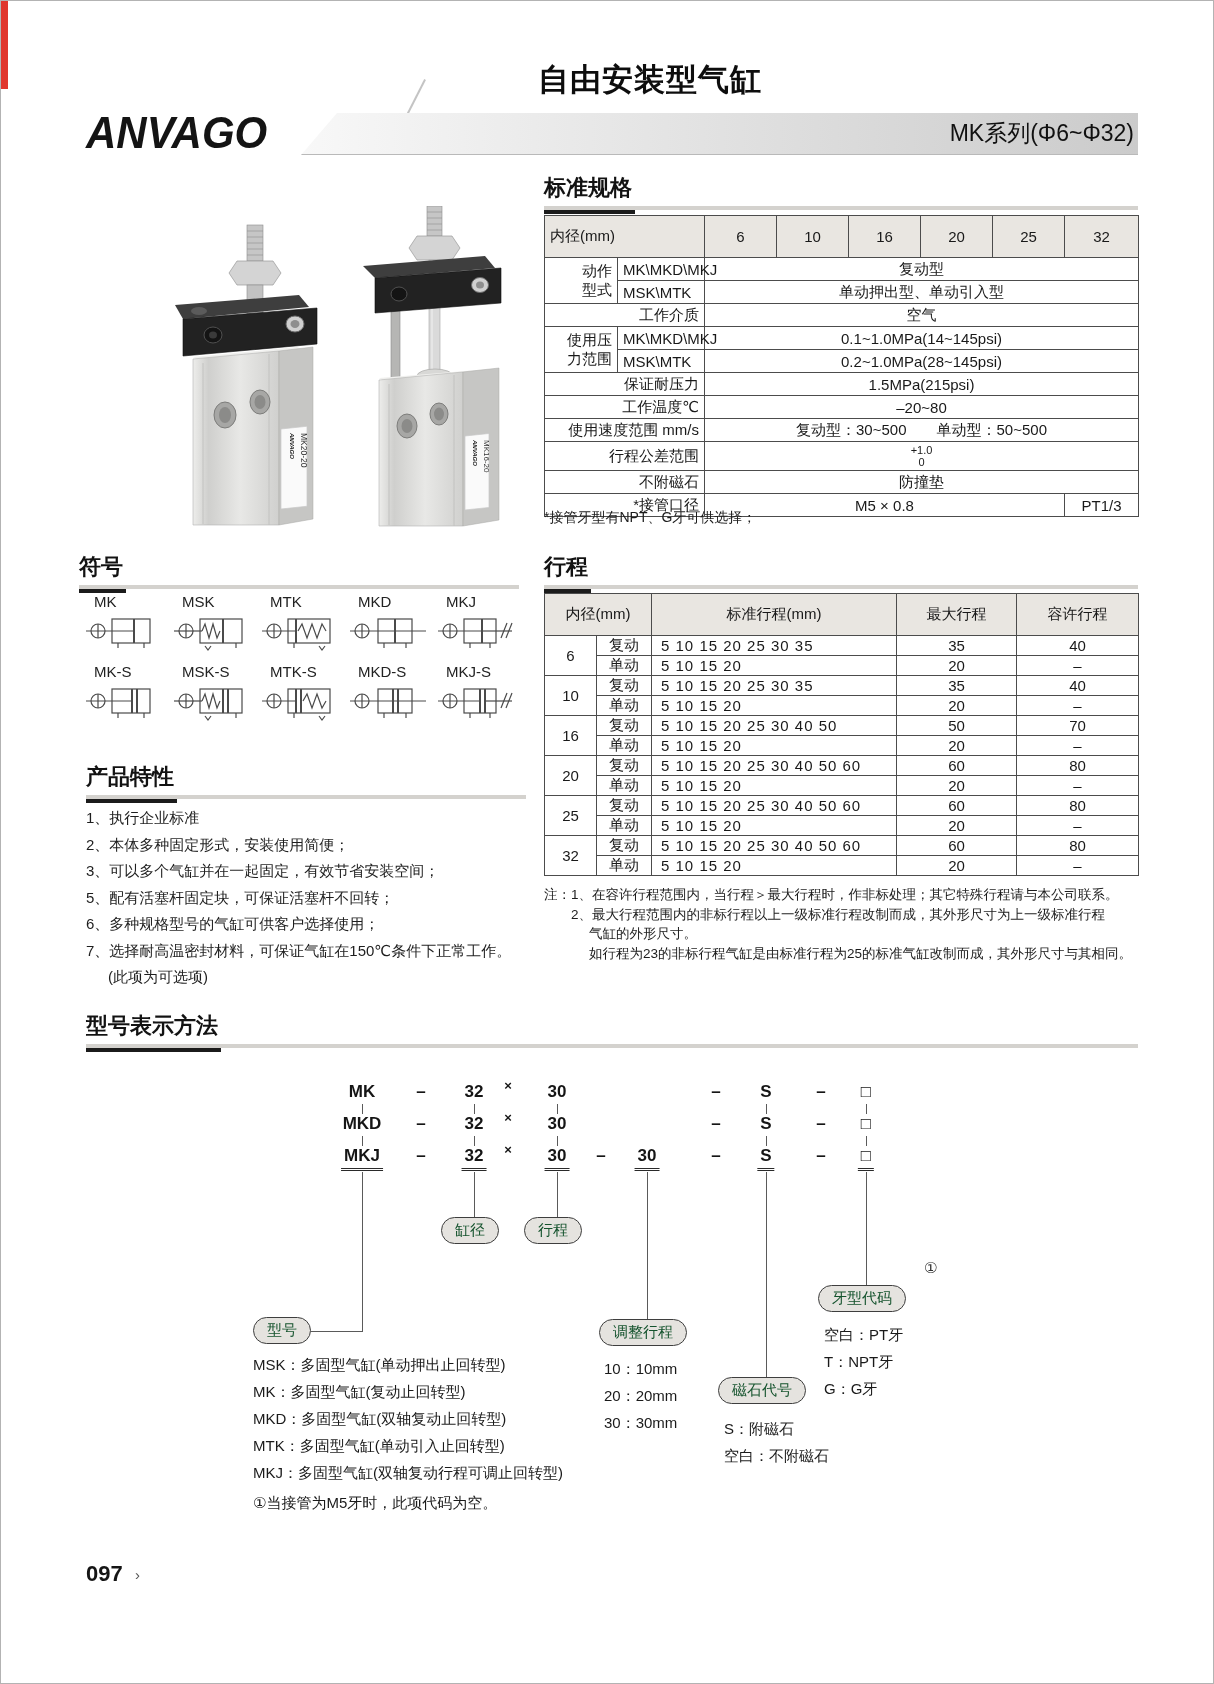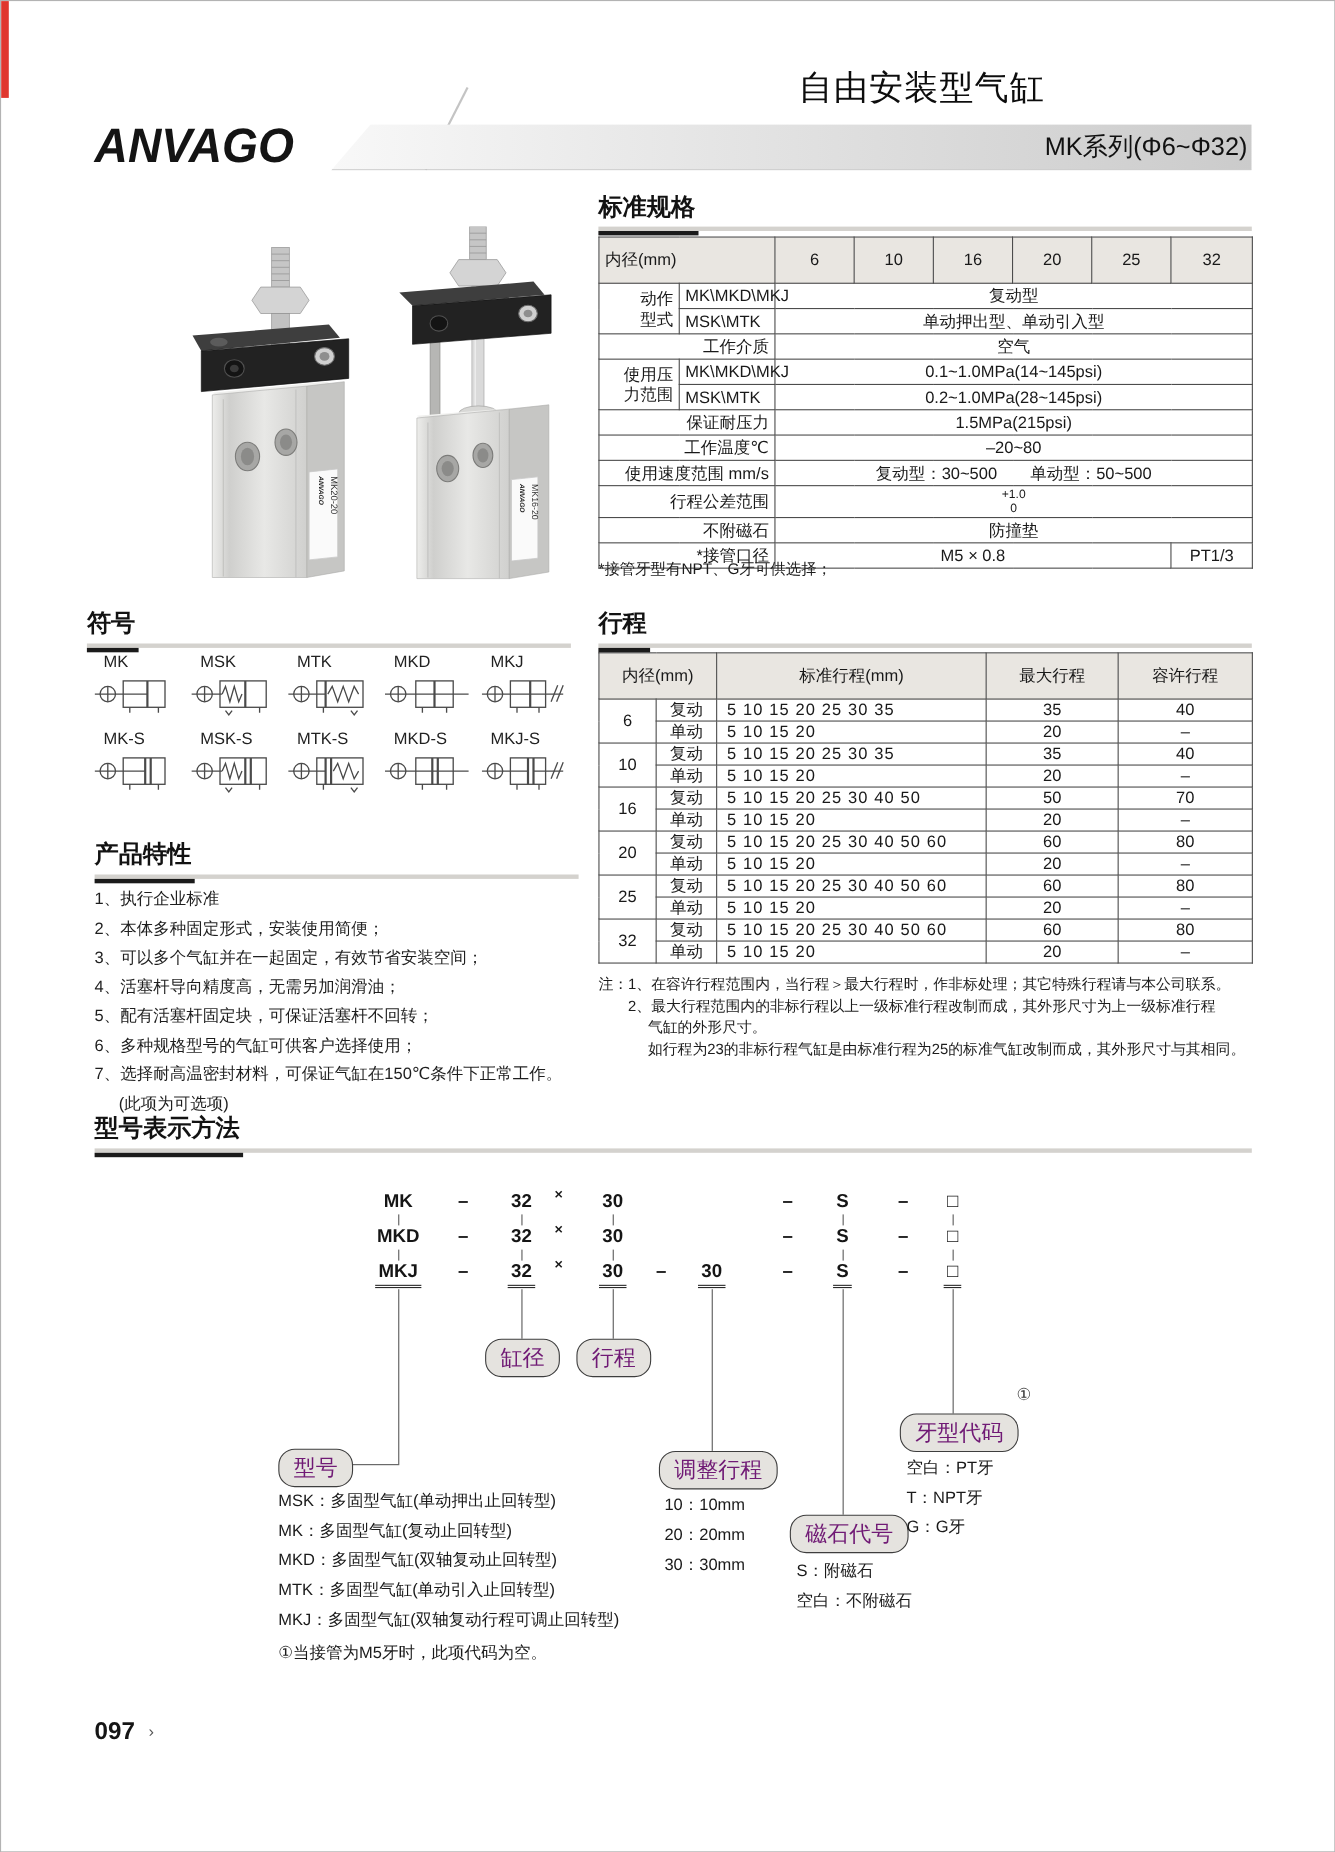--- a/index.html
+++ b/index.html
@@ -4,22 +4,22 @@
 <style>
   * { margin:0; padding:0; box-sizing:border-box; }
   body { background:#888; font-family:"Liberation Sans","DejaVu Sans",sans-serif; }
   .page { position:relative; width:1214px; height:1684px; background:#fff;
           border:1px solid #b3b3b3; margin:0 auto; overflow:hidden; color:#1a1a1a; }
 
   .abs { position:absolute; }
   .red-stripe { left:0; top:0; width:7px; height:88px; }
 
   
-  .doc-title { left:537px; top:58px; width:600px; text-align:center;
-               font-size:31px; font-weight:400; letter-spacing:1px; color:#0d0d0d; }
+  .doc-title { left:537px; top:58px; width:600px; text-align:left;
+               font-size:31px; font-weight:700; letter-spacing:1px; color:#0d0d0d; }
   .brand-logo { left:85px; top:108px; font-size:42px; font-weight:900; font-style:italic;
                 letter-spacing:0px; color:#141414; transform:scaleY(1.05); }
   .series-band { left:300px; top:112px; width:837px; height:42px;
                  background:linear-gradient(to right,#f8f8f8 0%,#eaeaea 30%,#cbcbcb 100%);
                  clip-path:polygon(36px 0,100% 0,100% 100%,0 100%);
                  border-bottom:1px solid #b9b9b9; }
   .series-text { position:absolute; right:4px; top:0; line-height:41px; font-size:23px;
                  font-weight:500; color:#111; }
   .band-slash { left:404px; top:74px; width:2px; height:84px; background:#c4c4c4;
                 transform:rotate(27deg); }
@@ -56,21 +56,21 @@
 
   
   .diag { left:85px; top:1058px; width:1052px; height:480px; }
   .code { position:absolute; transform:translateX(-50%); font-size:17px; font-weight:bold;
           color:#151515; white-space:nowrap; line-height:22px; }
   .code.u { border-bottom:3px double #2a2a2a; padding:0 3px 1px 3px; }
   .dash { font-weight:bold; }
   .vline { position:absolute; width:1px; background:#5a5a5a; }
   .hline { position:absolute; height:1px; background:#5a5a5a; }
   .bubble { position:absolute; background:#e5e3df; border:1px solid #3e3e3e; border-radius:15px;
-            padding:3px 13px; font-size:20px; color:#701a75; white-space:nowrap; }
+            padding:3px 13px; font-size:15px; color:#14532d; white-space:nowrap; }
   .legend { position:absolute; font-size:15px; line-height:27px; color:#1a1a1a; white-space:nowrap; }
   .circled { position:absolute; font-size:15px; color:#333; }
 
   
   .page-num { left:85px; top:1560px; font-size:22px; font-weight:bold; color:#151515; }
   .page-arrow { left:134px; top:1565px; font-size:15px; color:#555; }
 </style>
 </head>
 <body>
 
@@ -514,21 +514,20 @@
   </div>
 
   <div class="sec" style="left:85px;top:761px;width:440px">
     <span class="sec-title">产品特性</span>
     <div class="sec-line"></div>
   </div>
   <div class="abs feat-list">
     <div>1、执行企业标准</div>
     <div>2、本体多种固定形式，安装使用简便；</div>
     <div>3、可以多个气缸并在一起固定，有效节省安装空间；</div>
-    <div>4、活塞杆导向精度高，无需另加润滑油；</div>
     <div>5、配有活塞杆固定块，可保证活塞杆不回转；</div>
     <div>6、多种规格型号的气缸可供客户选择使用；</div>
     <div>7、选择耐高温密封材料，可保证气缸在150℃条件下正常工作。</div>
     <div class="opt">(此项为可选项)</div>
   </div>
 
   <div class="sec" style="left:85px;top:1010px;width:1052px">
     <span class="sec-title">型号表示方法</span>
     <div class="sec-line"></div>
   </div>

